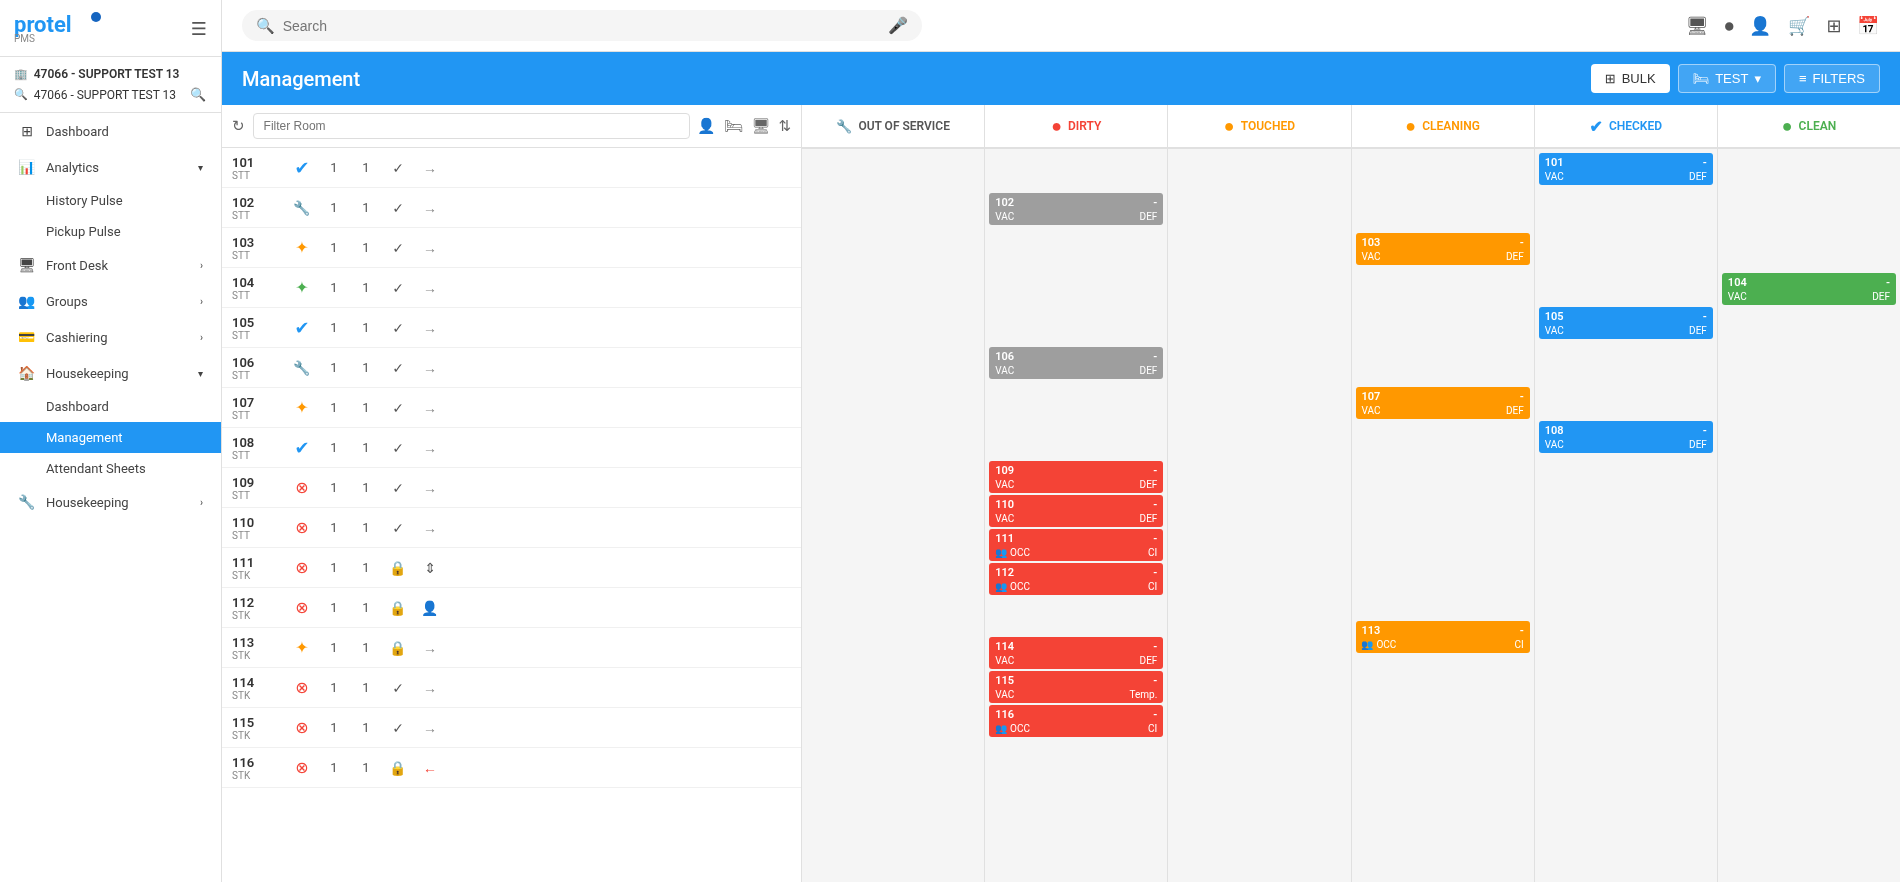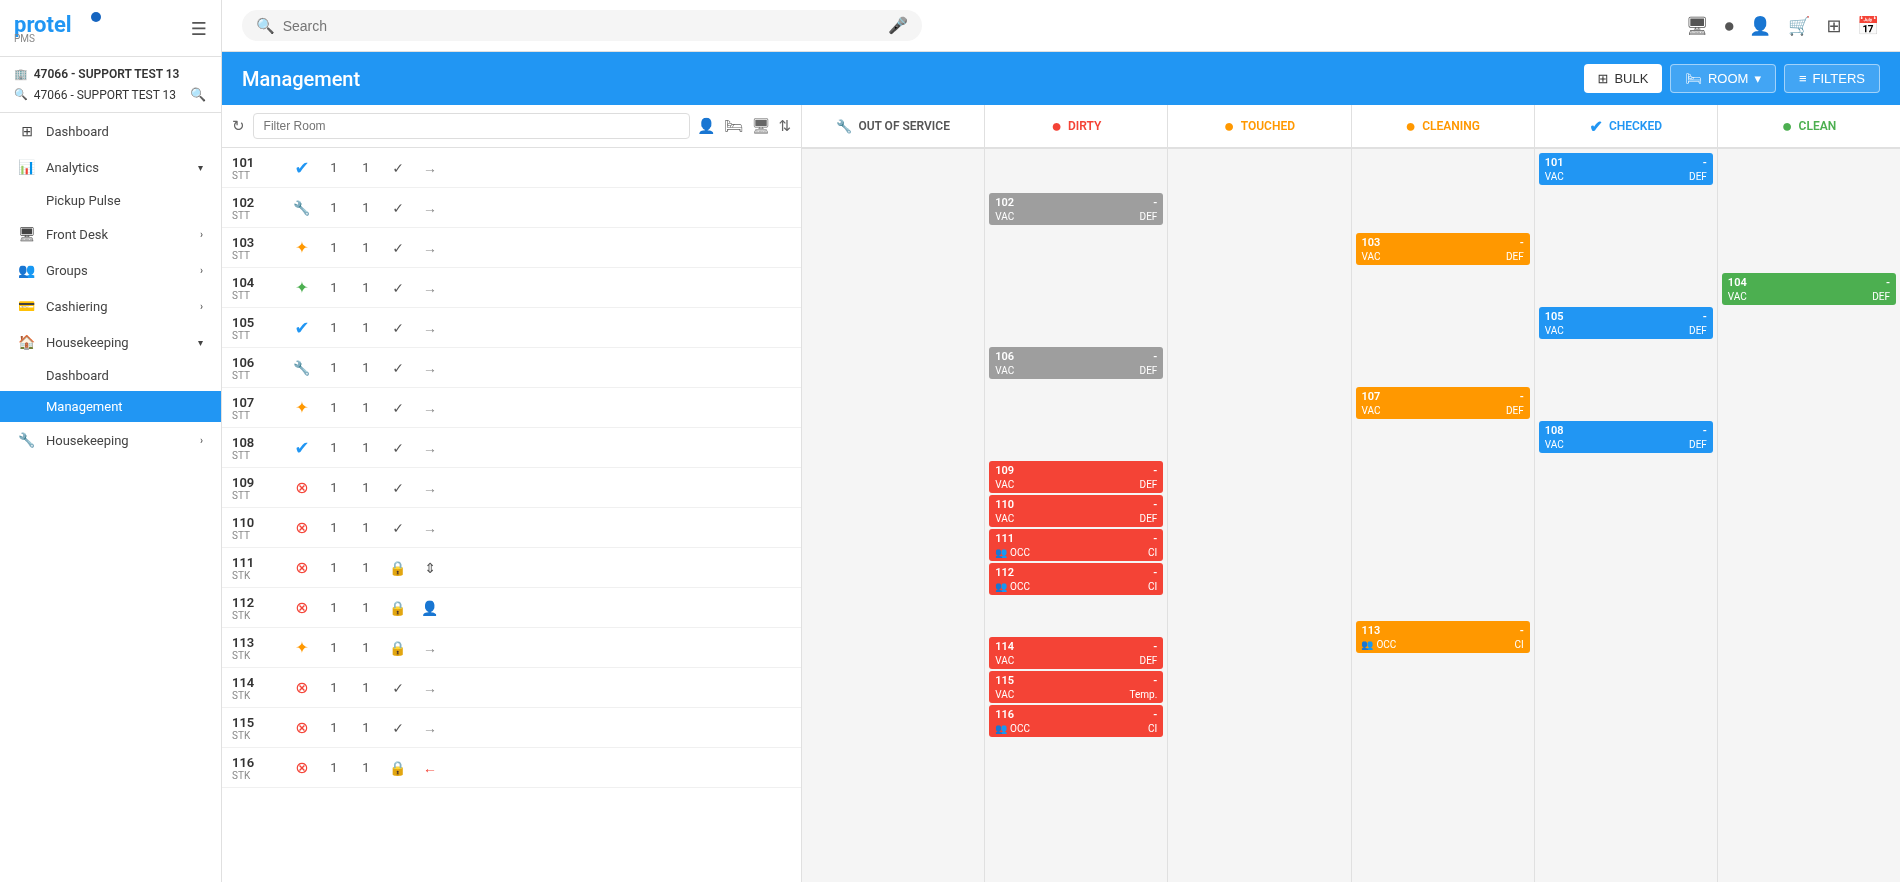--- a/index.html
+++ b/index.html
@@ -121,20 +121,21 @@
     <span class="nav-icon">⊞</span>
     <span>Dashboard</span>
   </div>
 
   <div class="nav-item">
     <span class="nav-icon">📊</span>
     <span>Analytics</span>
     <span class="chevron">▾</span>
   </div>
 
+  <div class="nav-sub-item">History Pulse</div>
   <div class="nav-sub-item">Pickup Pulse</div>
 
   <div class="nav-item">
     <span class="nav-icon">🖥</span>
     <span>Front Desk</span>
     <span class="chevron">›</span>
   </div>
 
   <div class="nav-item">
     <span class="nav-icon">👥</span>
@@ -149,20 +150,21 @@
   </div>
 
   <div class="nav-item">
     <span class="nav-icon">🏠</span>
     <span>Housekeeping</span>
     <span class="chevron">▾</span>
   </div>
 
   <div class="nav-sub-item">Dashboard</div>
   <div class="nav-sub-item active" style="background:#2196F3;color:#fff;">Management</div>
+  <div class="nav-sub-item">Attendant Sheets</div>
 
   <div class="nav-item">
     <span class="nav-icon">🔧</span>
     <span>Housekeeping</span>
     <span class="chevron">›</span>
   </div>
 </div>
 
 <div class="main">
 
@@ -184,21 +186,21 @@
 
   <div class="mgmt-header">
     <span class="mgmt-title">Management</span>
     <div class="mgmt-actions">
       <button class="btn-bulk">
         <span>⊞</span>
         <span>BULK</span>
       </button>
       <button class="btn-room">
         <span>🛏</span>
-        <span>ROOM</span>
+        <span>TEST</span>
         <span>▾</span>
       </button>
       <button class="btn-filters">
         <span>≡</span>
         <span>FILTERS</span>
       </button>
     </div>
   </div>
 
   <div class="content">

